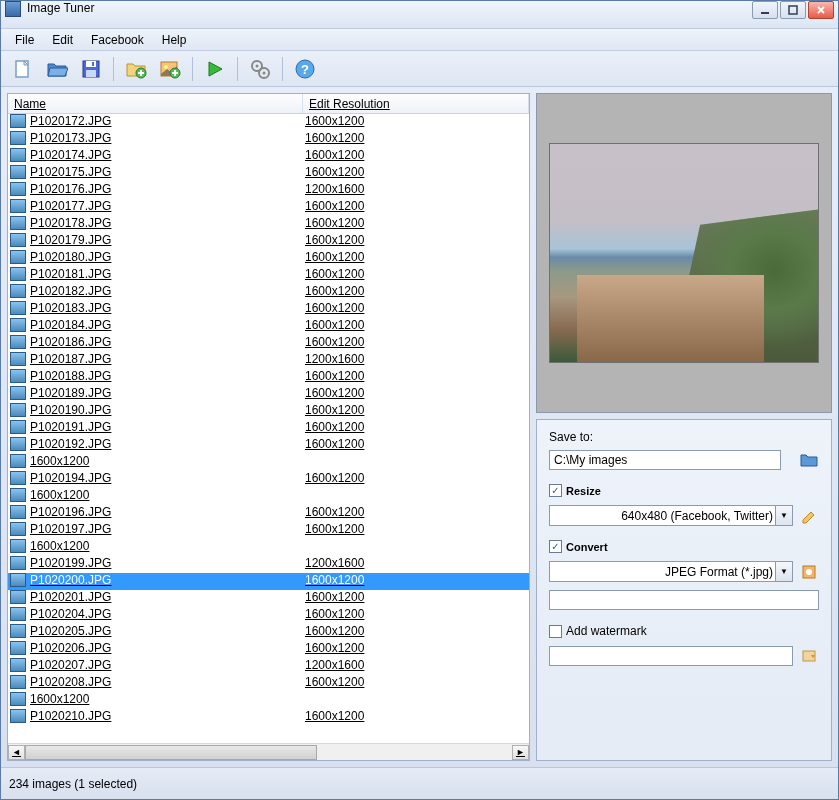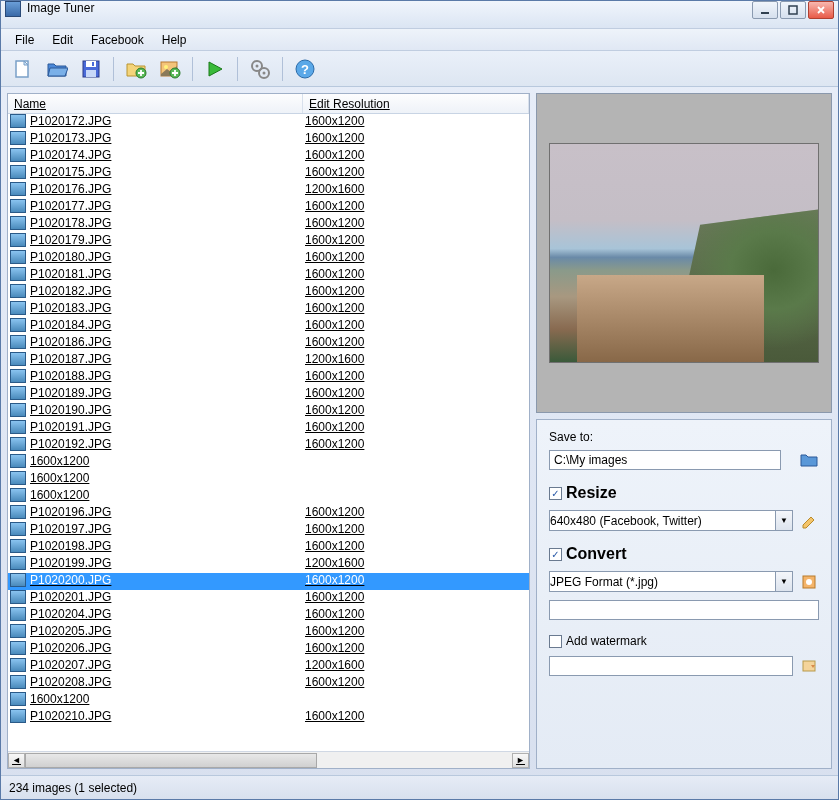--- a/index.html
+++ b/index.html
@@ -201,41 +201,42 @@
   width:20px;height:20px;
   display:flex;align-items:center;justify-content:center;
   cursor:pointer;
 }
 .chkrow { display:flex; align-items:center; gap:4px; margin-top:8px;}
 .chk {
   width:13px;height:13px;border:1px solid #6a7a90;background:#fff;
   display:flex;align-items:center;justify-content:center;font-size:10px;color:#2a5aa8;
 }
 .chk.checked::after{content:"✓";}
-.sectlabel { font-weight:bold; font-size:16px;}
+.sectlabel { font-weight:bold; font-size:11px;}
 .selectrow { display:flex; align-items:center; gap:6px; margin-top:2px;}
 .selectbox {
   flex:1;
   height:21px;
   background:#fff;
   border:1px solid #8a9ab0;
   display:flex;align-items:center;
-  padding:0 0;
+  padding:0 19px;
   font-size:12px;
   position:relative;
+  justify-content:flex-end;
 }
 .selectbox .ddarrow {
   position:absolute;right:0;top:0;width:17px;height:100%;
   border-left:1px solid #8a9ab0;
   background:linear-gradient(#f4f6fa,#dde4ee);
   display:flex;align-items:center;justify-content:center;font-size:8px;
 }
 
 .statusbar {
-  height:24px;
+  height:32px;
   background: linear-gradient(#e6ecf6,#d8e0ee);
   border-top:1px solid #b8c8dd;
   padding:2px 8px;
   font-size:12px;
   display:flex;align-items:center;
 }
 
 
 .filelist::-webkit-scrollbar { width:17px; }
 .filelist::-webkit-scrollbar-track { background:#f0f0f0; }
@@ -447,39 +448,39 @@
             <span class="ficon"></span>
             <span class="fname">P1020192.JPG</span>
             <span class="fres">1600x1200</span>
           </div>
           <div class="filerow">
             <span class="ficon"></span>
             <span class="fres">1600x1200</span>
           </div>
           <div class="filerow">
             <span class="ficon"></span>
+            <span class="fname">P1020194.JPG</span>
             <span class="fres">1600x1200</span>
           </div>
           <div class="filerow">
             <span class="ficon"></span>
             <span class="fres">1600x1200</span>
           </div>
           <div class="filerow">
             <span class="ficon"></span>
             <span class="fname">P1020196.JPG</span>
             <span class="fres">1600x1200</span>
           </div>
           <div class="filerow">
             <span class="ficon"></span>
             <span class="fname">P1020197.JPG</span>
             <span class="fres">1600x1200</span>
           </div>
           <div class="filerow">
             <span class="ficon"></span>
-            <span class="fname">P1020198.JPG</span>
             <span class="fres">1600x1200</span>
           </div>
           <div class="filerow">
             <span class="ficon"></span>
             <span class="fname">P1020199.JPG</span>
             <span class="fres">1200x1600</span>
           </div>
           <div class="filerow selected">
             <span class="ficon"></span>
             <span class="fname">P1020200.JPG</span>

